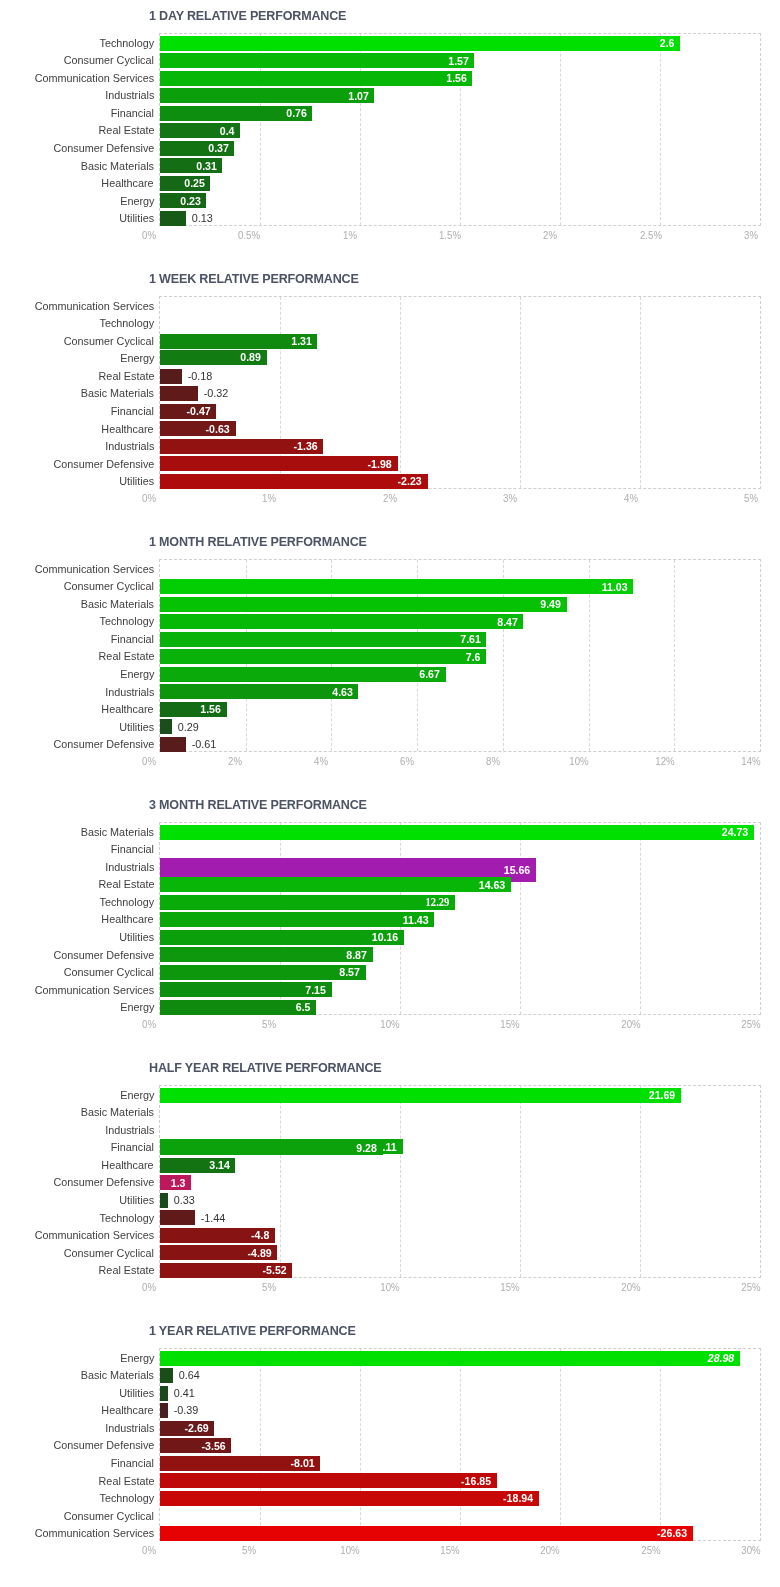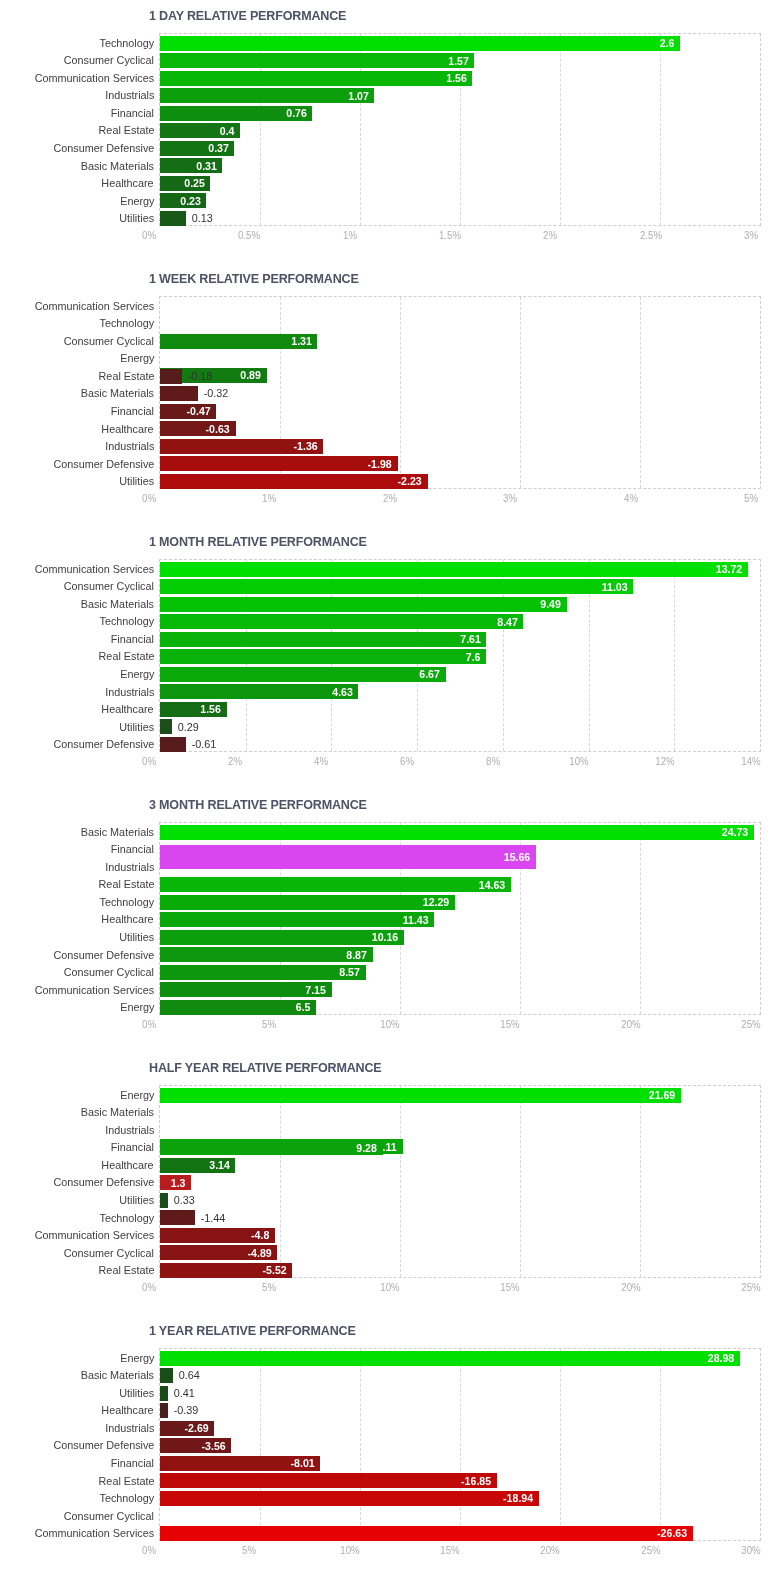--- a/index.html
+++ b/index.html
@@ -239,21 +239,21 @@
             <div class="cat-label">Technology</div>
           </div>
           <div class="row" style="top: 35.0909px; height: 17.5455px;">
             <div class="cat-label">Consumer Cyclical</div>
             <div class="bar" style="width: 26.2%; height: 15.0455px; margin-top: 1.5px; background: rgb(15, 138, 15);">
               <span class="val-in">1.31</span>
             </div>
           </div>
           <div class="row" style="top: 52.6364px; height: 17.5455px;">
             <div class="cat-label">Energy</div>
-            <div class="bar" style="width: 17.8%; height: 15.0455px; margin-top: 18px; background: rgb(18, 123, 18); justify-content: flex-end;">
+            <div class="bar" style="width: 17.8%; height: 15.0455px; margin-top: 0; background: rgb(18, 123, 18); justify-content: flex-end;">
               <span class="val-in">0.89</span>
             </div>
           </div>
           <div class="row" style="top: 70.1818px; height: 17.5455px;">
             <div class="cat-label">Real Estate</div>
             <div class="bar" style="width: 3.6%; height: 15.0455px; margin-top: 1.5px; background: rgb(86, 28, 28);"></div>
             <span class="val-out" style="left: 3.6%;">-0.18</span>
           </div>
           <div class="row" style="top: 87.7273px; height: 17.5455px;">
             <div class="cat-label">Basic Materials</div>
@@ -308,23 +308,20 @@
           <div class="gridline" style="left: 14.2857%;"></div>
           <div class="gridline" style="left: 28.5714%;"></div>
           <div class="gridline" style="left: 42.8571%;"></div>
           <div class="gridline" style="left: 57.1429%;"></div>
           <div class="gridline" style="left: 71.4286%;"></div>
           <div class="gridline" style="left: 85.7143%;"></div>
         </div>
         <div class="rows">
           <div class="row" style="top: 0px; height: 17.5455px;">
             <div class="cat-label">Communication Services</div>
-            <div class="bar" style="width: 98%; height: 15.0455px; margin-top: 1.5px; background: rgb(0, 224, 0);">
-              <span class="val-in">13.72</span>
-            </div>
           </div>
           <div class="row" style="top: 17.5455px; height: 17.5455px;">
             <div class="cat-label">Consumer Cyclical</div>
             <div class="bar" style="width: 78.7857%; height: 15.0455px; margin-top: 1.5px; background: rgb(3, 205, 3);">
               <span class="val-in">11.03</span>
             </div>
           </div>
           <div class="row" style="top: 35.0909px; height: 17.5455px;">
             <div class="cat-label">Basic Materials</div>
             <div class="bar" style="width: 67.7857%; height: 15.0455px; margin-top: 1.5px; background: rgb(5, 194, 5);">
@@ -401,36 +398,36 @@
         </div>
         <div class="rows">
           <div class="row" style="top: 0px; height: 17.5455px;">
             <div class="cat-label">Basic Materials</div>
             <div class="bar" style="width: 98.92%; height: 15.0455px; margin-top: 1.5px; background: rgb(0, 224, 0);">
               <span class="val-in">24.73</span>
             </div>
           </div>
           <div class="row" style="top: 17.5455px; height: 17.5455px;">
             <div class="cat-label">Financial</div>
-            <div class="bar" style="width: 62.64%; height: 24px; margin-top: 4px; background: #d946ef;">
+            <div class="bar" style="width: 62.64%; height: 24px; margin-top: 17px; background: #a21caf;">
               <span class="val-in">15.66</span>
             </div>
           </div>
           <div class="row" style="top: 35.0909px; height: 17.5455px;">
             <div class="cat-label">Industrials</div>
           </div>
           <div class="row" style="top: 52.6364px; height: 17.5455px;">
             <div class="cat-label">Real Estate</div>
             <div class="bar" style="width: 58.52%; height: 15.0455px; margin-top: 1.5px; background: rgb(7, 182, 7);">
               <span class="val-in">14.63</span>
             </div>
           </div>
           <div class="row" style="top: 70.1818px; height: 17.5455px;">
             <div class="cat-label">Technology</div>
-            <div class="bar" style="width: 49.16%; height: 15.0455px; margin-top: 1.5px; background: rgb(9, 171, 9);">
+            <div class="bar" style="width: 49.16%; height: 15.0455px; margin-top: 1.5px; background: rgb(9, 171, 9); font-family: Liberation Serif, serif;">
               <span class="val-in">12.29</span>
             </div>
           </div>
           <div class="row" style="top: 87.7273px; height: 17.5455px;">
             <div class="cat-label">Healthcare</div>
             <div class="bar" style="width: 45.72%; height: 15.0455px; margin-top: 1.5px; background: rgb(10, 167, 10); text-align: right;">
               <span class="val-in">11.43</span>
             </div>
           </div>
           <div class="row" style="top: 105.273px; height: 17.5455px;">
@@ -506,21 +503,21 @@
             </div>
           </div>
           <div class="row" style="top: 70.1818px; height: 17.5455px;">
             <div class="cat-label">Healthcare</div>
             <div class="bar" style="width: 12.56%; height: 15.0455px; margin-top: 1.5px; background: rgb(19, 115, 19);">
               <span class="val-in">3.14</span>
             </div>
           </div>
           <div class="row" style="top: 87.7273px; height: 17.5455px;">
             <div class="cat-label">Consumer Defensive</div>
-            <div class="bar" style="width: 5.2%; height: 15.0455px; margin-top: 1.5px; background: #b91c1c;">
+            <div class="bar" style="width: 5.2%; height: 15.0455px; margin-top: 1.5px; background: #be185d;">
               <span class="val-in">1.3</span>
             </div>
           </div>
           <div class="row" style="top: 105.273px; height: 17.5455px;">
             <div class="cat-label">Utilities</div>
             <div class="bar" style="width: 1.32%; height: 15.0455px; margin-top: 1.5px; background: rgb(26, 75, 26);"></div>
             <span class="val-out" style="left: 1.32%;">0.33</span>
           </div>
           <div class="row" style="top: 122.818px; height: 17.5455px;">
             <div class="cat-label">Technology</div>
@@ -562,21 +559,21 @@
         <div class="gridlines">
           <div class="gridline" style="left: 16.6667%;"></div>
           <div class="gridline" style="left: 33.3333%;"></div>
           <div class="gridline" style="left: 50%;"></div>
           <div class="gridline" style="left: 66.6667%;"></div>
           <div class="gridline" style="left: 83.3333%;"></div>
         </div>
         <div class="rows">
           <div class="row" style="top: 0px; height: 17.5455px;">
             <div class="cat-label">Energy</div>
-            <div class="bar" style="width: 96.6%; height: 15.0455px; margin-top: 1.5px; background: rgb(0, 224, 0);">
+            <div class="bar" style="width: 96.6%; height: 15.0455px; margin-top: 1.5px; background: rgb(0, 224, 0); font-style: italic;">
               <span class="val-in">28.98</span>
             </div>
           </div>
           <div class="row" style="top: 17.5455px; height: 17.5455px;">
             <div class="cat-label">Basic Materials</div>
             <div class="bar" style="width: 2.13333%; height: 15.0455px; margin-top: 1.5px; background: rgb(25, 78, 25);"></div>
             <span class="val-out" style="left: 2.13333%;">0.64</span>
           </div>
           <div class="row" style="top: 35.0909px; height: 17.5455px;">
             <div class="cat-label">Utilities</div>

